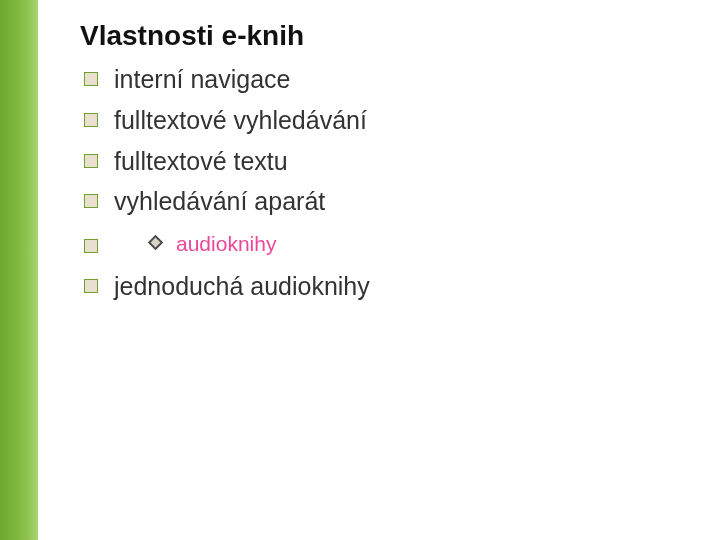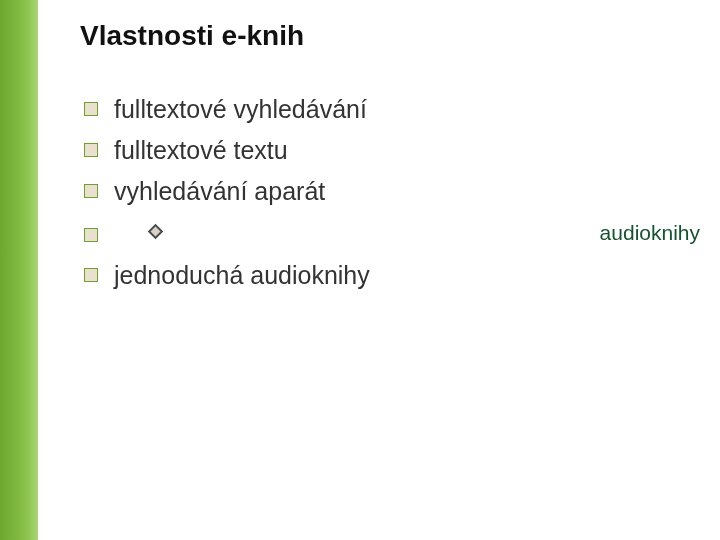--- a/index.html
+++ b/index.html
@@ -18,21 +18,21 @@
   }
   .content {
     flex: 1;
     padding: 20px 20px 20px 42px;
     color: #222;
   }
   .title {
     font-size: 28px;
     font-weight: 700;
     color: #111;
-    margin-bottom: 38px;
+    margin-bottom: 8px;
   }
   ul.main-list {
     list-style: none;
     padding-left: 4px;
   }
   ul.main-list > li {
     position: relative;
     padding-left: 30px;
     font-size: 25px;
     line-height: 1.55;
@@ -51,22 +51,21 @@
   ul.sub-list {
     list-style: none;
     padding-left: 36px;
     margin: 6px 0 6px 0;
   }
   ul.sub-list > li {
     position: relative;
     padding-left: 26px;
     font-size: 21px;
     line-height: 1.6;
-    color: #14532d;
-    text-align: right;
+    color: #ec4899;
   }
   .bullet-diamond {
     position: absolute;
     left: 0;
     top: 10px;
     width: 11px;
     height: 11px;
     background: #4a4a4a;
     transform: rotate(45deg);
   }
@@ -81,20 +80,21 @@
 <body>
 
 <div class="sidebar"></div>
 
 <div class="content">
   <h1 class="title">Vlastnosti e-knih</h1>
 
   <ul class="main-list">
     <li>
       <span class="bullet-sq"></span>
+      <span>interní navigace</span>
     </li>
     <li>
       <span class="bullet-sq"></span>
       <span>fulltextové vyhledávání</span>
     </li>
     <li>
       <span class="bullet-sq"></span>
       <span>fulltextové textu</span>
     </li>
     <li>

